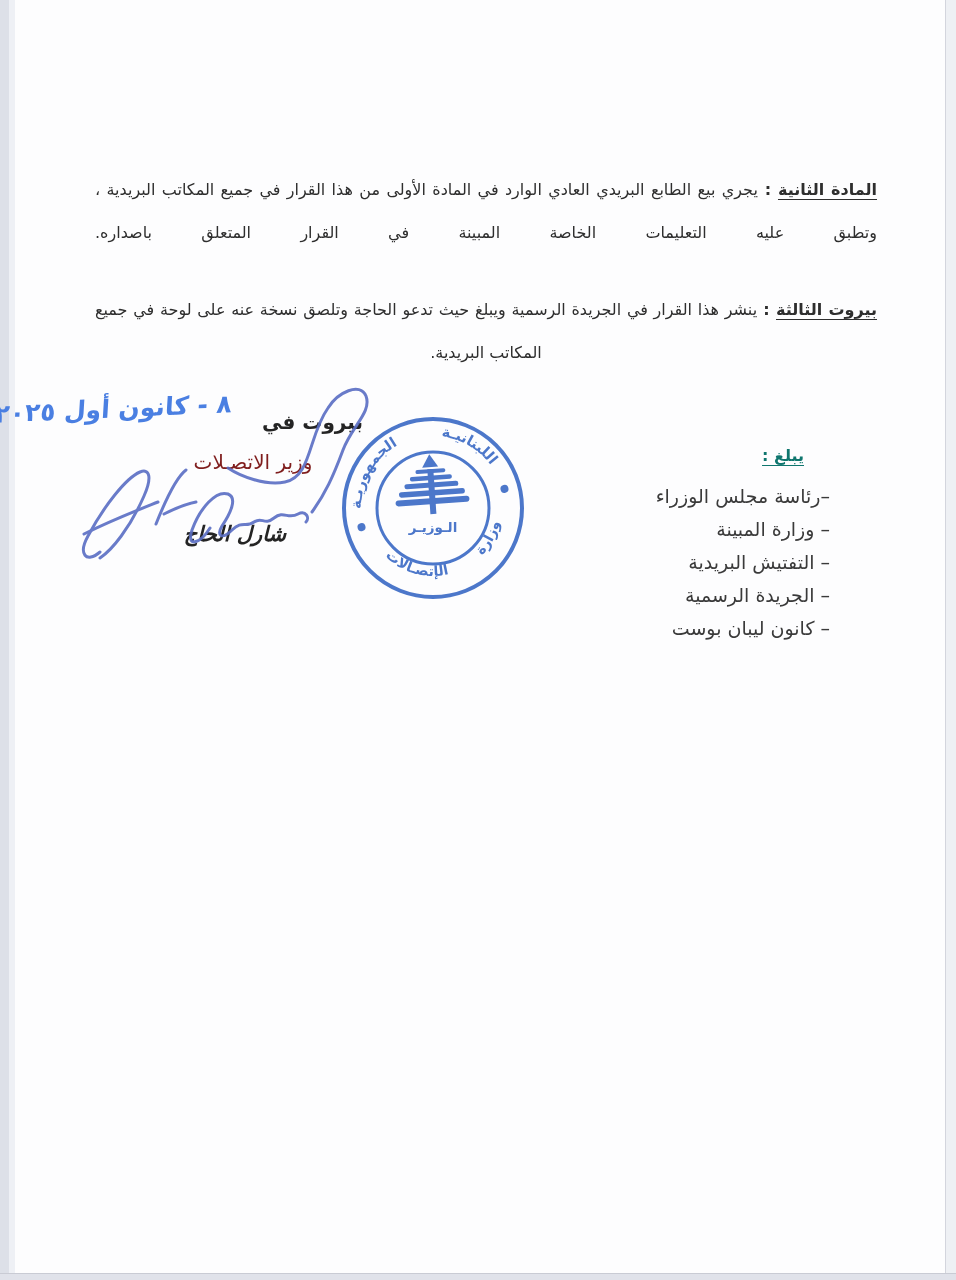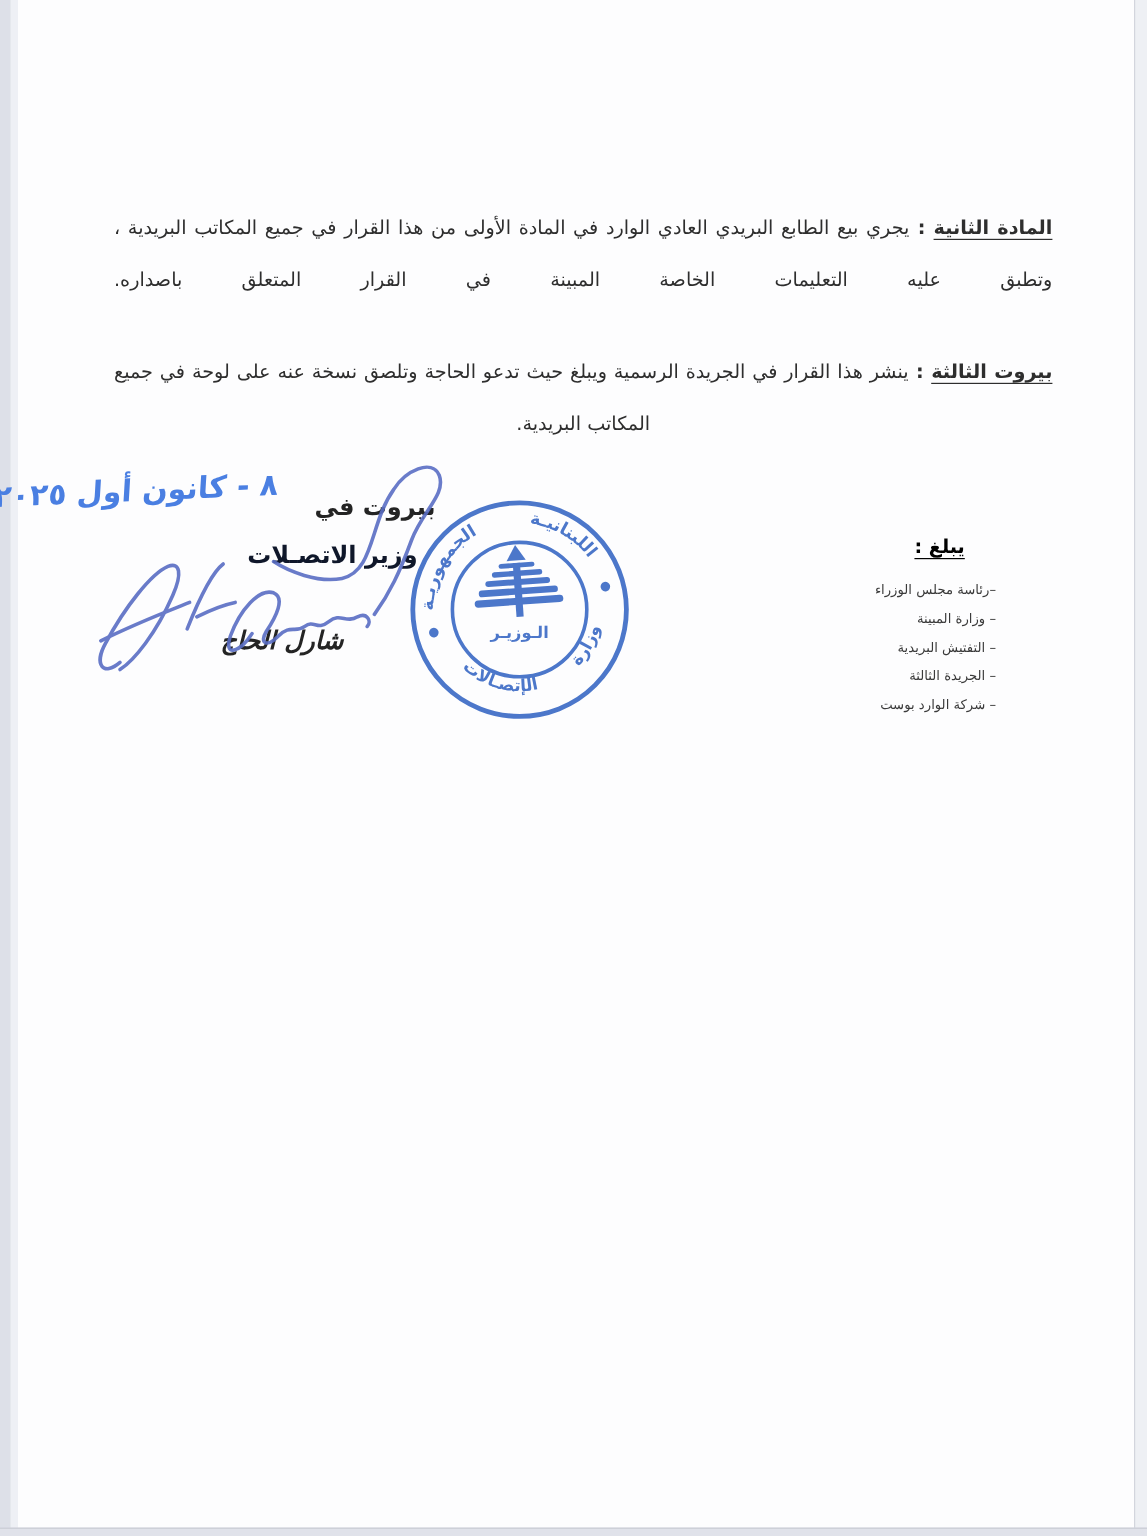--- a/index.html
+++ b/index.html
@@ -24,32 +24,32 @@
   .art.last-center{text-align-last:center;}
   .art-heading{font-weight:bold;text-decoration:underline;text-underline-offset:4px;}
   .art-sep{font-weight:bold;}
 
   .place-label{position:absolute;left:262px;top:410px;font-size:20px;font-weight:bold;direction:rtl;color:#242424;}
   .hand-date{
     position:absolute;left:14px;top:394px;width:218px;direction:rtl;text-align:left;
     font-size:25px;font-weight:bold;color:#4a7fe2;letter-spacing:1px;
     transform:rotate(-2.5deg) skewX(-6deg);white-space:nowrap;
   }
-  .signer-title{position:absolute;left:158px;top:450px;width:190px;direction:rtl;text-align:right;font-size:20px;font-weight:bold;color:#0f172a;white-space:nowrap;}
+  .signer-title{position:absolute;left:158px;top:450px;width:190px;direction:rtl;text-align:center;font-size:20px;font-weight:normal;color:#7f1d1d;white-space:nowrap;}
   .signer-name{position:absolute;left:160px;top:522px;width:150px;direction:rtl;text-align:center;font-size:21px;font-weight:bold;font-style:italic;color:#242424;white-space:nowrap;}
 
   .stamp-svg{position:absolute;left:339px;top:414px;width:188px;height:188px;opacity:.92;}
   .sig-svg{position:absolute;left:60px;top:370px;width:480px;height:200px;}
 
   .dist{position:absolute;right:126px;top:446px;width:215px;direction:rtl;}
   .dist-header{
-    font-size:16px;font-weight:bold;color:#000000;margin-right:26px;margin-bottom:20px;
+    font-size:16px;font-weight:bold;color:#0f766e;margin-right:26px;margin-bottom:20px;
     text-decoration:underline;text-underline-offset:4px;width:fit-content;
   }
-  .dist-item{font-size:11px;color:#3a3a3a;text-align:right;margin-bottom:11px;white-space:nowrap;}
+  .dist-item{font-size:19px;color:#3a3a3a;text-align:right;margin-bottom:11px;white-space:nowrap;}
   .dist-item:first-of-type{margin-bottom:17px;}
 </style>
 </head>
 <body>
 
 <div class="edge-left"></div>
 <div class="edge-left2"></div>
 <div class="edge-right"></div>
 <div class="edge-bottom"></div>
 
@@ -107,15 +107,15 @@
     <path d="M 96,154 C 108,124 118,106 126,100 M 104,144 C 116,138 126,134 136,132"></path>
     <path d="M 150,158 C 140,174 126,178 132,160 C 140,138 156,120 168,124 C 178,128 170,144 162,156 C 156,166 162,170 172,160 C 182,150 186,158 194,152 C 202,146 204,156 214,148 C 224,140 228,150 238,144 C 246,140 250,148 246,152"></path>
   </g>
 </svg>
 
 <div class="dist">
   <div class="dist-header">يبلغ :</div>
   <div class="dist-item">–رئاسة مجلس الوزراء</div>
   <div class="dist-item">– وزارة المبينة</div>
   <div class="dist-item">– التفتيش البريدية</div>
-  <div class="dist-item">– الجريدة الثالثة</div>
-  <div class="dist-item">– شركة الوارد بوست</div>
+  <div class="dist-item">– الجريدة الرسمية</div>
+  <div class="dist-item">– كانون ليبان بوست</div>
 </div>
 
 </body></html>

